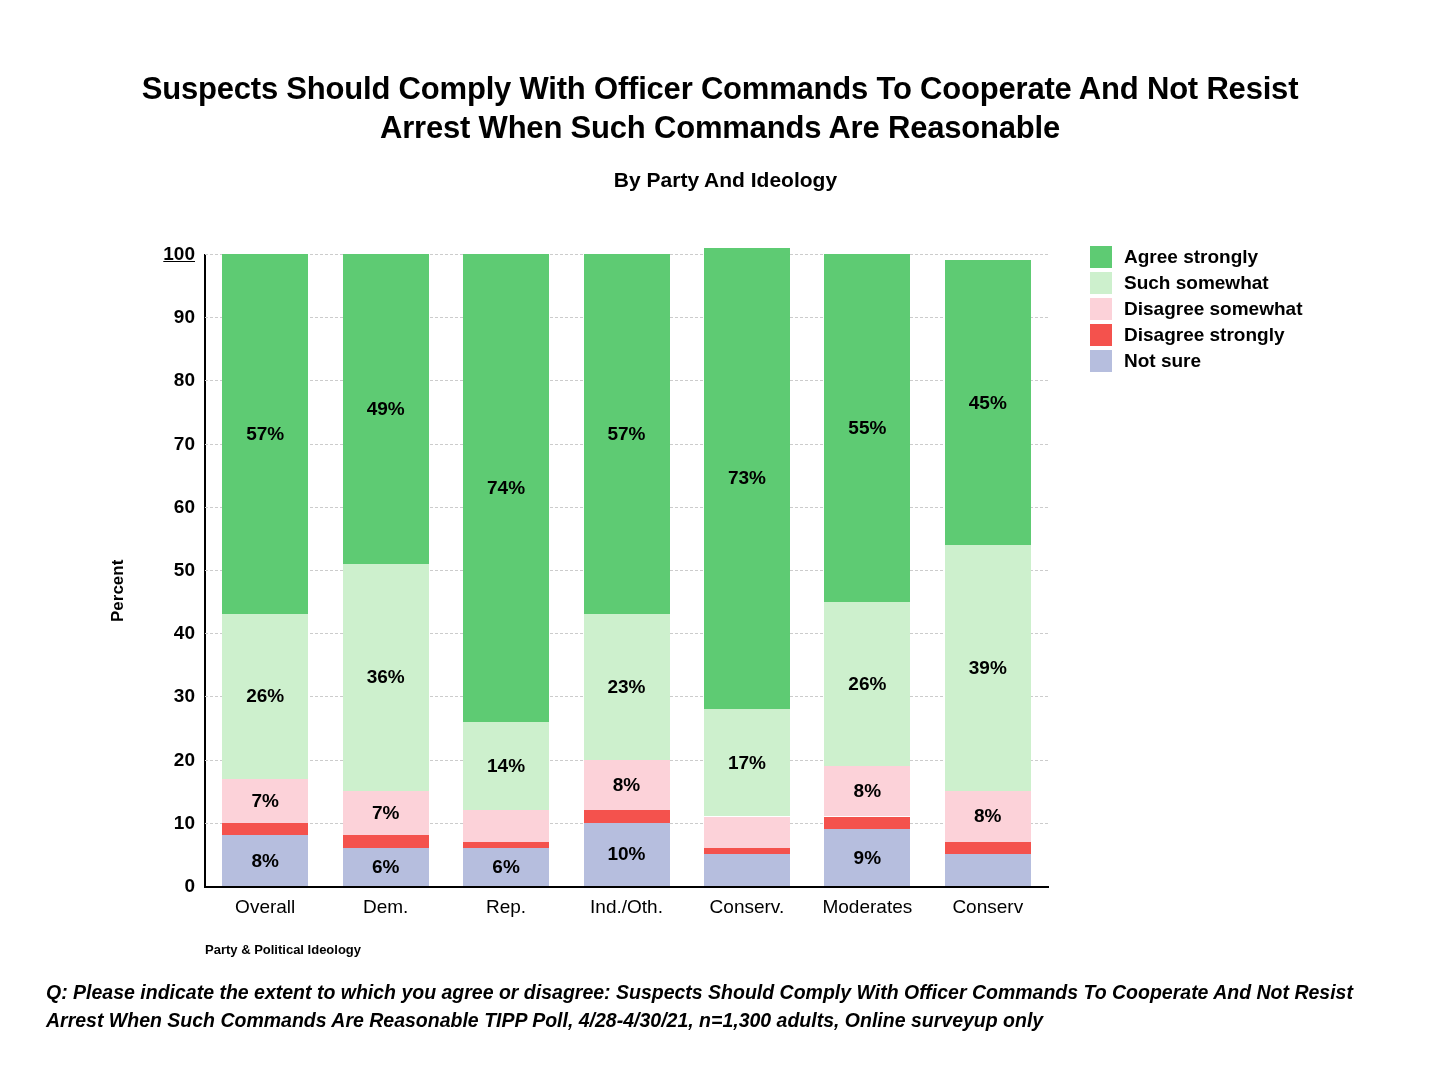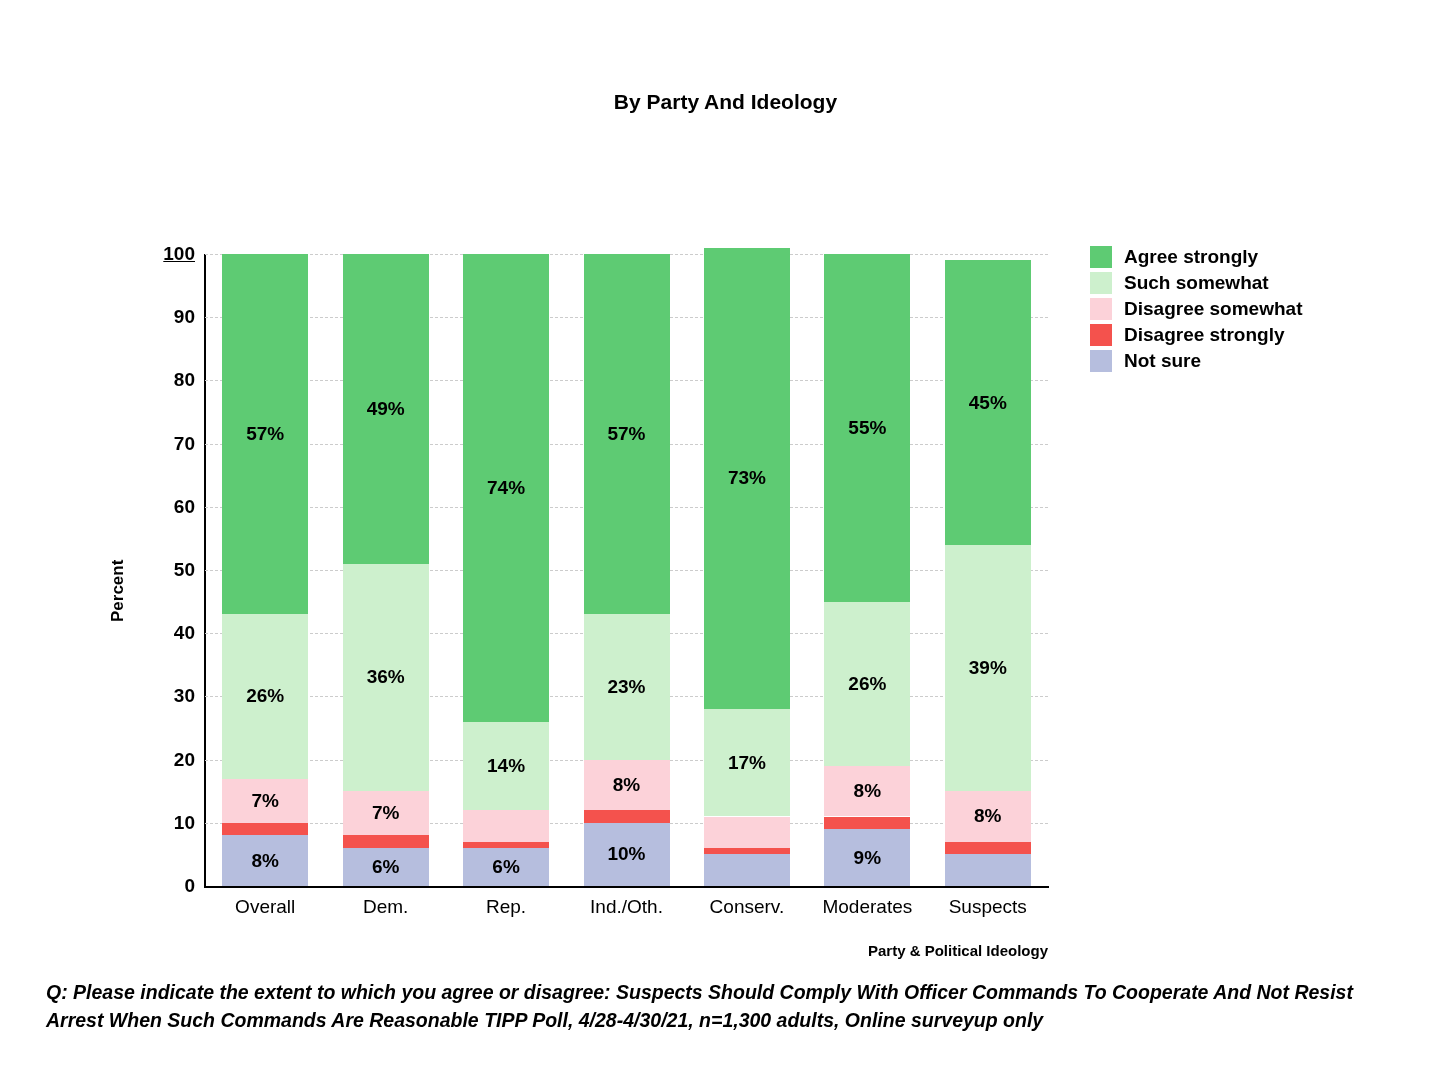--- a/index.html
+++ b/index.html
@@ -130,22 +130,22 @@
     top: 664px;
     text-align: center;
     font-size: 19px;
     font-weight: normal;
   }
   #x-axis-title {
     position: absolute;
     left: 205px;
     top: 710px;
     width: 843px;
-    text-align: right;
-    font-size: 15px;
+    text-align: left;
+    font-size: 13px;
     font-weight: bold;
   }
 
   
   #legend {
     position: absolute;
     left: 1090px;
     top: 242px;
     width: 330px;
   }
@@ -176,20 +176,21 @@
     font-size: 19.5px;
     font-style: italic;
     font-weight: bold;
     line-height: 1.45;
   }
 </style>
 </head>
 <body>
 
 <div id="title-block">
+  <div class="chart-title">Suspects Should Comply With Officer Commands To Cooperate And Not Resist Arrest When Such Commands Are Reasonable</div>
   <div class="chart-subtitle">By Party And Ideology</div>
 </div>
 
 <div id="plot-wrap">
   <div id="y-axis-label">Percent</div>
   <div id="ytick-labels">
       <div class="ytick-label" style="top: 632px;">0</div>
       <div class="ytick-label" style="top: 568.8px;">10</div>
       <div class="ytick-label" style="top: 505.6px;">20</div>
       <div class="ytick-label" style="top: 442.4px;">30</div>
@@ -288,21 +289,21 @@
     <div class="bar-group" style="left: 944.786px; width: 86px; height: 632px; bottom: 22px; top: 22px;">
       <div class="seg" style="background: rgb(182, 190, 222); height: 31.6px; bottom: 0px;"></div>
       <div class="seg" style="background: rgb(244, 82, 77); height: 12.64px; bottom: 31.6px;"></div>
       <div class="seg" style="background: rgb(252, 210, 217); height: 50.56px; bottom: 44.24px;"></div>
       <div class="seg-label" style="bottom: auto; top: 562.48px;">8%</div>
       <div class="seg" style="background: rgb(205, 240, 205); height: 246.48px; bottom: 94.8px;"></div>
       <div class="seg-label" style="bottom: auto; top: 413.96px;">39%</div>
       <div class="seg" style="background: rgb(94, 203, 115); height: 284.4px; bottom: 341.28px;"></div>
       <div class="seg-label" style="bottom: auto; top: 148.52px;">45%</div>
     </div>
-    <div class="xtick-label" style="left: 927.571px; width: 120.429px;">Suspects</div>
+    <div class="xtick-label" style="left: 927.571px; width: 120.429px;">Conserv</div>
   </div>
 
 <div id="legend">
     <div class="legend-row">
       <span class="legend-swatch" style="background: rgb(94, 203, 115);"></span>
       <span class="legend-text">Agree strongly</span>
     </div>
     <div class="legend-row">
       <span class="legend-swatch" style="background: rgb(205, 240, 205);"></span>
       <span class="legend-text">Such somewhat</span>

